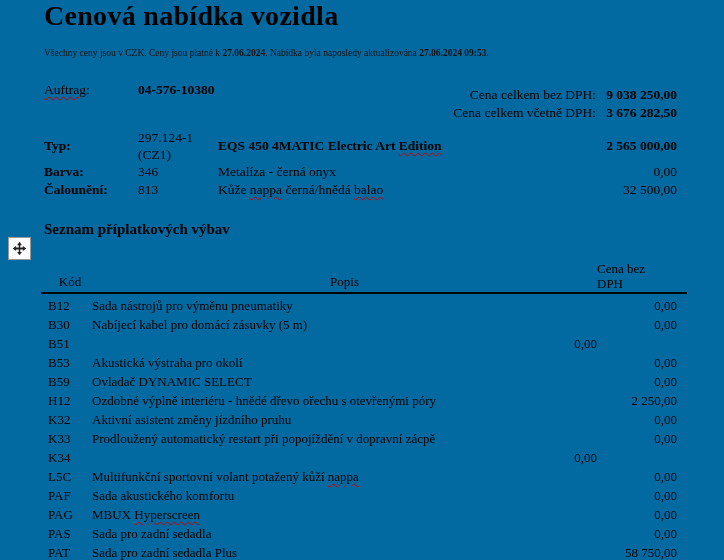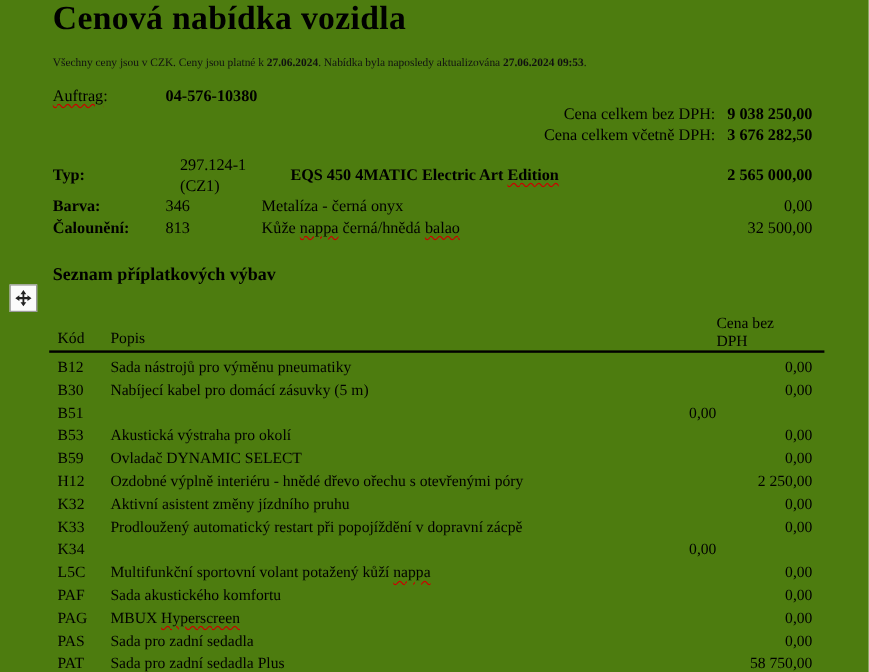--- a/index.html
+++ b/index.html
@@ -1,56 +1,56 @@
 <!DOCTYPE html>
 <html><head>
 <meta charset="utf-8">
 <style>
   * { margin:0; padding:0; box-sizing:border-box; }
   html,body { background:#fff; }
   .page {
     position:relative; width:724px; height:560px; overflow:hidden;
-    background:#4d7c0f; color:#000;
+    background:#0369a1; color:#000;
     font-family:"Liberation Serif","DejaVu Serif",serif;
   }
   .bold { font-weight:bold; }
   .misspell {
     text-decoration-line:underline;
     text-decoration-style:wavy;
     text-decoration-color:#cc0000;
     text-decoration-thickness:1px;
     text-underline-offset:2px;
   }
   .title {
     position:absolute; left:44px; top:0px;
     font-size:28px; font-weight:bold; letter-spacing:0.3px;
   }
   .disclaimer {
     position:absolute; left:44px; top:48px;
     font-size:9.5px; color:#111; white-space:nowrap;
   }
   .order-left {
-    position:absolute; left:44px; top:72px;
+    position:absolute; left:44px; top:82px;
     font-size:13.5px; display:flex;
   }
   .order-left .o-label { width:94px; }
   .totals {
     position:absolute; right:47px; top:86px;
     display:grid; grid-template-columns:auto auto; column-gap:10px;
     font-size:13.5px; line-height:18px; text-align:right;
   }
   .vehicle {
     position:absolute; left:44px; top:128px; width:633px;
     font-size:13.5px;
   }
   .v-row {
     display:grid; grid-template-columns:94px 80px 1fr auto;
     align-items:center; line-height:18px;
   }
-  .v-row.typ { min-height:35px;gap:12px; }
+  .v-row.typ { min-height:35px; }
   .v-code-2l { line-height:17px; }
   .v-price { text-align:center; }
   .section-heading {
     position:absolute; left:44px; top:221px;
     font-size:15px; font-weight:bold;
   }
   .move-handle {
     position:absolute; left:8px; top:237px; width:23px; height:23px;
     border:1px solid #999; background:#fbfbfb;
     display:flex; align-items:center; justify-content:center;
@@ -60,21 +60,21 @@
     position:absolute; left:41px; top:260px; width:646px;
     font-size:13px;
   }
   .opt-header {
     display:grid; grid-template-columns:44px 1fr 80px;
     align-items:end;
     padding:0 10px 1px 7px;
     border-bottom:2px solid #000;
     min-height:34px;
   }
-  .opt-header .h-code, .opt-header .h-desc { padding-bottom:1px; }
+  .opt-header .h-code, .opt-header .h-desc { padding-bottom:1px;text-align:center; }
   .h-price { line-height:15px; }
   .opt-body { padding-top:2px; }
   .opt-row {
     display:grid; grid-template-columns:44px 1fr 80px;
     padding:0 10px 0 7px; line-height:19px;
   }
   .r-price { text-align:right; }
 </style>
 </head>
 <body>

